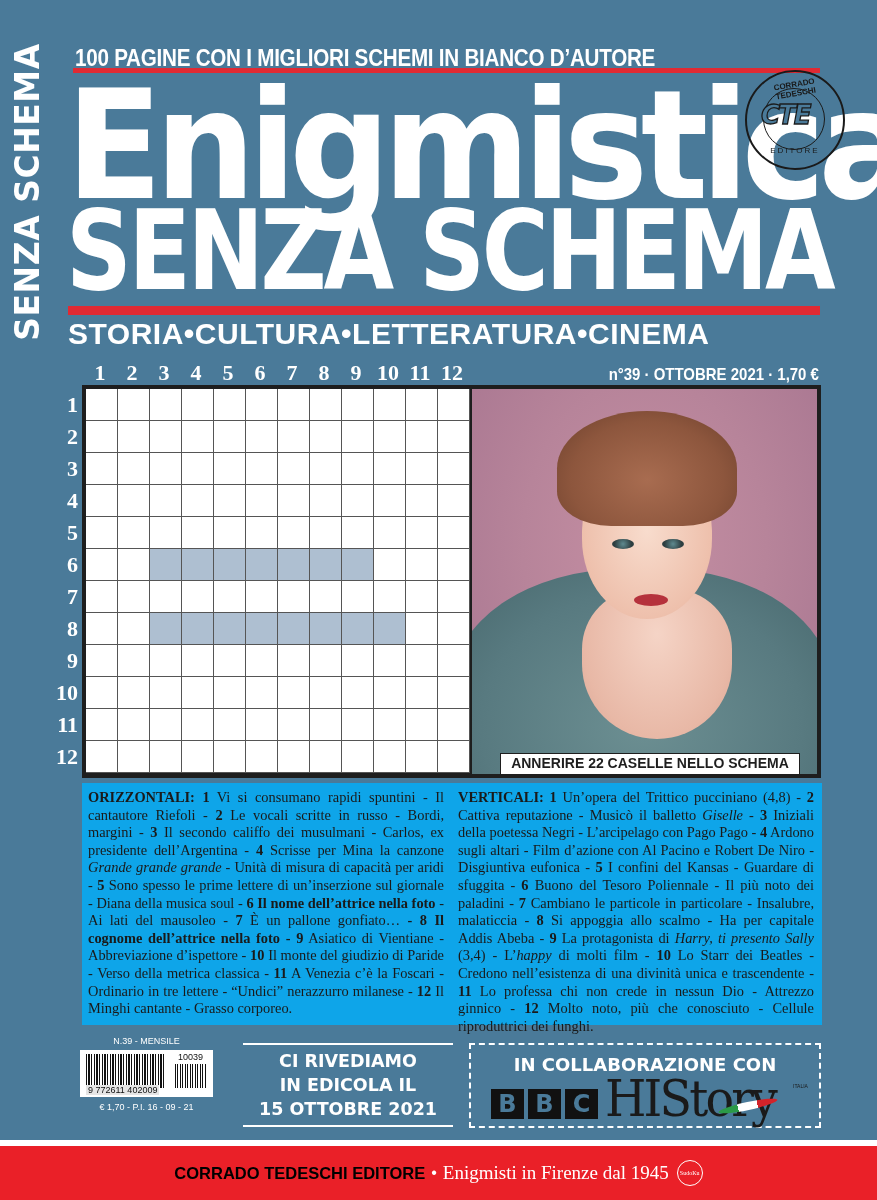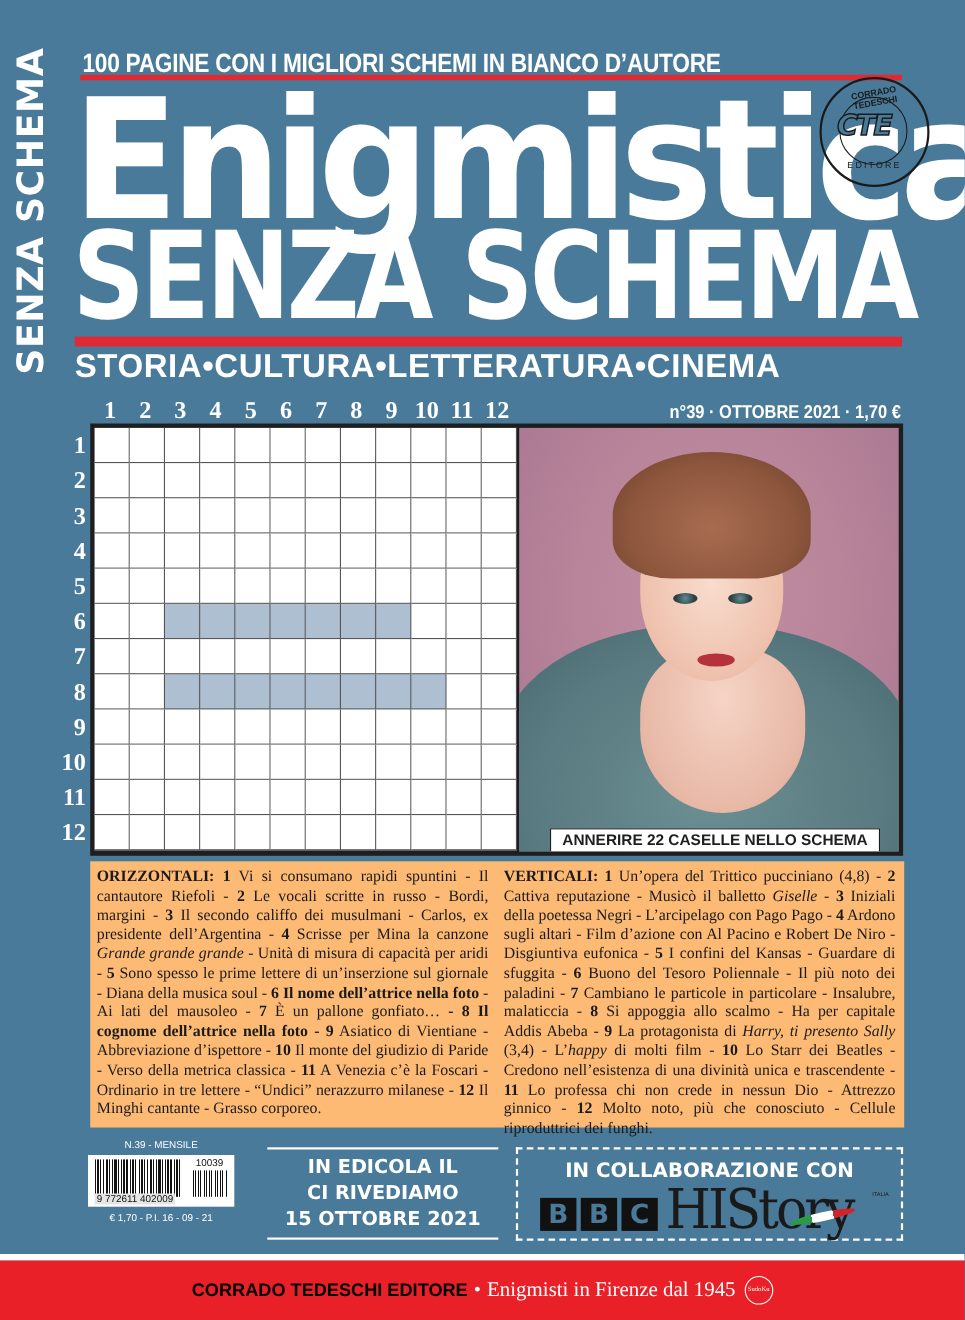--- a/index.html
+++ b/index.html
@@ -126,21 +126,21 @@
 
   .photo-caption {
     position: absolute; left: 28px; top: 364px; width: 300px; height: 22px;
     background: #fff; border: 1.5px solid #1e1e1e; box-sizing: border-box;
     color: #1e1e1e; font-size: 14px; font-weight: bold; text-align: center; line-height: 19px;
     white-space: nowrap;
   }
 
   
   .clues {
-    left: 82px; top: 783px; width: 740px; height: 242px; background: #fdba74;
+    left: 82px; top: 783px; width: 740px; height: 242px; background: #0ea5e9;
     color: #1a1a1a; display: flex; box-sizing: border-box; padding: 6px 8px 0 6px;
     font-family: "Liberation Serif", serif; font-size: 14.4px; line-height: 17.6px;
   }
   .clue-col { flex: 1; text-align: justify; }
   .clue-col + .clue-col { margin-left: 14px; }
   .clue-col b { font-weight: bold; }
 
   
   .barcode-box { left: 80px; top: 1050px; width: 133px; height: 47px; background: #fff; }
   .barcode-top { left: 80px; top: 1053px; width: 133px; text-align: center; font-size: 9px; color: #fff; }
@@ -430,22 +430,22 @@
 <div class="abs barcode-box">
   <div class="bars"></div>
   <div class="bar-num">9 772611 402009</div>
   <div class="bars2"></div>
   <div class="bar-num2">10039</div>
 </div>
 <div class="abs barcode-bottom" style="top:1102px">€ 1,70 - P.I. 16 - 09 - 21</div>
 
 <div class="abs promo-rule promo-top"></div>
 <div class="abs promo-text">
+  <div>CI RIVEDIAMO</div>
   <div>IN EDICOLA IL</div>
-  <div>CI RIVEDIAMO</div>
   <div>15 OTTOBRE 2021</div>
 </div>
 <div class="abs promo-rule promo-bottom"></div>
 
 <div class="abs collab-box"></div>
 <div class="abs collab-title">IN COLLABORAZIONE CON</div>
 <div class="abs bbc">
   <span>B</span>
   <span>B</span>
   <span>C</span>

